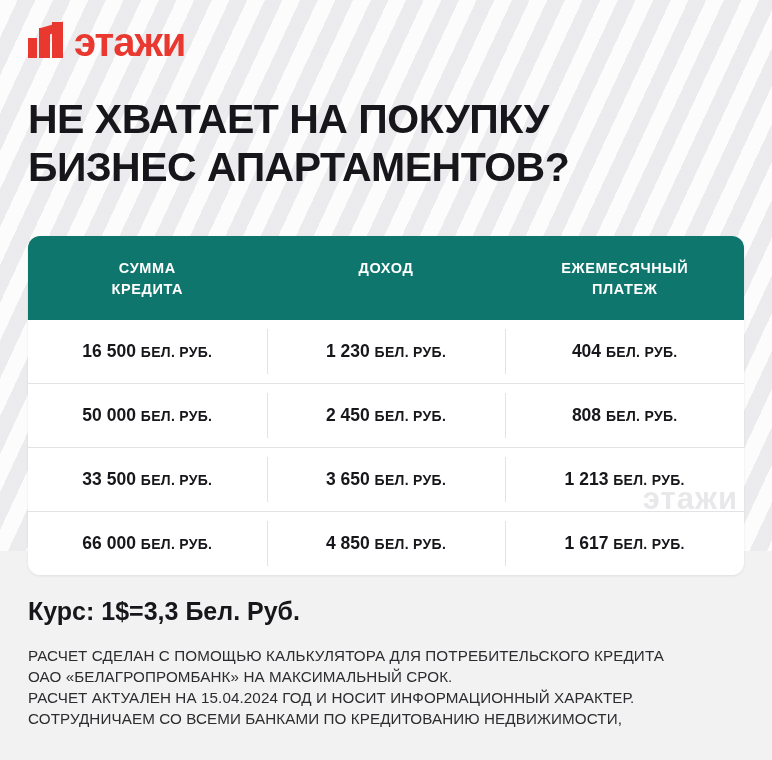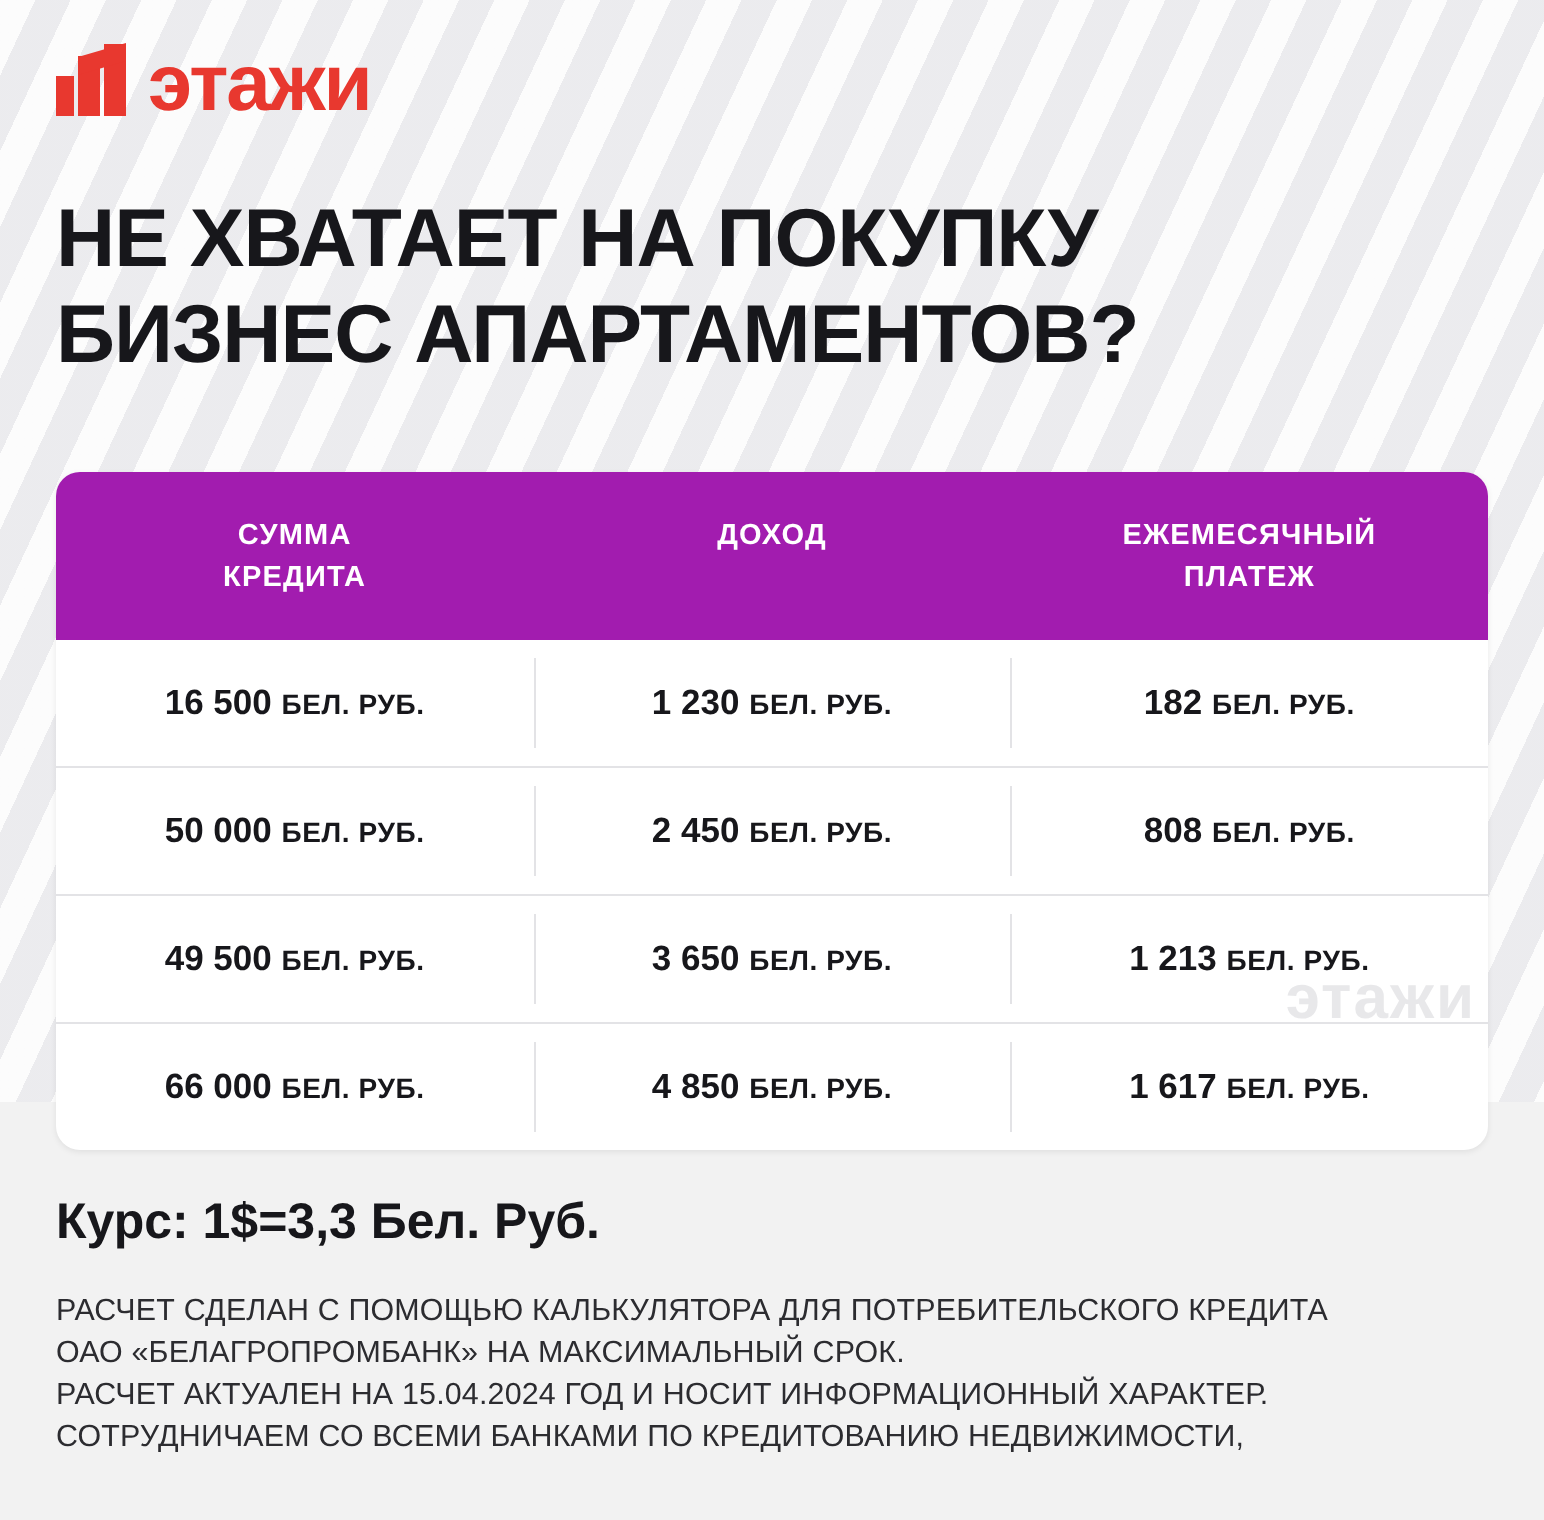--- a/index.html
+++ b/index.html
@@ -77,21 +77,21 @@
 
   .table {
     margin-top: 44px;
     border-radius: 12px;
     overflow: hidden;
     background: #ffffff;
     box-shadow: 0 1px 3px rgba(0,0,0,0.08);
   }
   .thead {
     display: flex;
-    background: #a21caf;
+    background: #0f766e;
     color: #ffffff;
     justify-content: space-between;
   }
   .thead .cell {
     flex: 1;
     text-align: center;
     padding: 22px 6px 20px;
     font-size: 14.5px;
     font-weight: bold;
     letter-spacing: 0.6px;
@@ -186,31 +186,31 @@
       </div>
       <div class="cell">
         <span>ЕЖЕМЕСЯЧНЫЙ</span>
         <span>ПЛАТЕЖ</span>
       </div>
     </div>
 
     <div class="trow">
       <div class="cell"><span>16 500</span> <span class="unit">БЕЛ. РУБ.</span></div>
       <div class="cell"><span>1 230</span> <span class="unit">БЕЛ. РУБ.</span></div>
-      <div class="cell"><span>182</span> <span class="unit">БЕЛ. РУБ.</span></div>
+      <div class="cell"><span>404</span> <span class="unit">БЕЛ. РУБ.</span></div>
     </div>
 
     <div class="trow">
       <div class="cell"><span>50 000</span> <span class="unit">БЕЛ. РУБ.</span></div>
       <div class="cell"><span>2 450</span> <span class="unit">БЕЛ. РУБ.</span></div>
       <div class="cell"><span>808</span> <span class="unit">БЕЛ. РУБ.</span></div>
     </div>
 
     <div class="trow">
-      <div class="cell"><span>49 500</span> <span class="unit">БЕЛ. РУБ.</span></div>
+      <div class="cell"><span>33 500</span> <span class="unit">БЕЛ. РУБ.</span></div>
       <div class="cell"><span>3 650</span> <span class="unit">БЕЛ. РУБ.</span></div>
       <div class="cell"><span>1 213</span> <span class="unit">БЕЛ. РУБ.</span></div>
     </div>
 
     <div class="trow">
       <div class="cell"><span>66 000</span> <span class="unit">БЕЛ. РУБ.</span></div>
       <div class="cell"><span>4 850</span> <span class="unit">БЕЛ. РУБ.</span></div>
       <div class="cell"><span>1 617</span> <span class="unit">БЕЛ. РУБ.</span></div>
     </div>
   </div>

